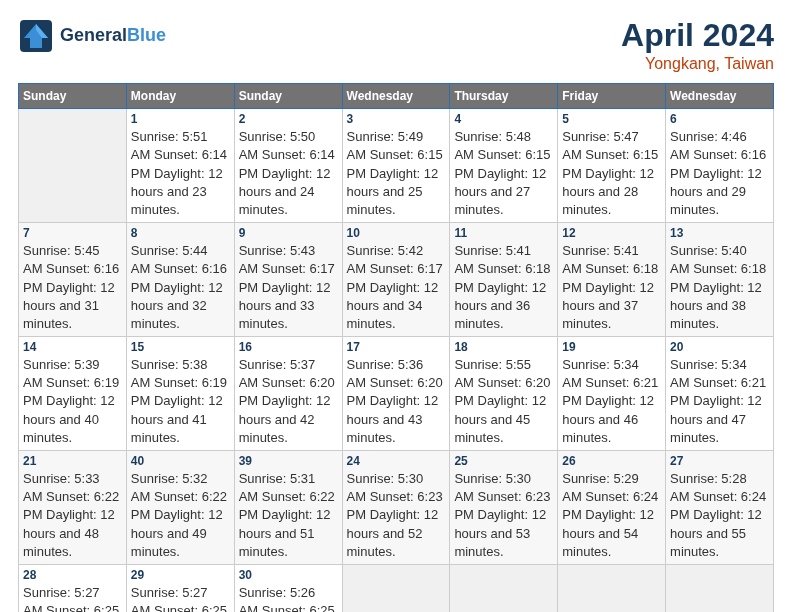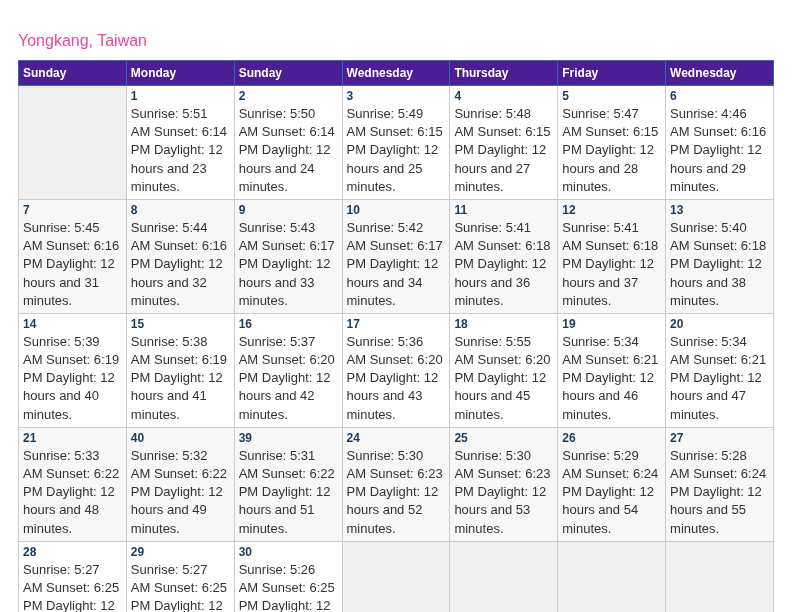--- a/index.html
+++ b/index.html
@@ -43,32 +43,32 @@
       text-align: right;
     }
     .title-main {
       font-size: 32px;
       font-weight: bold;
       color: #1a3a5c;
       line-height: 1.1;
     }
     .title-sub {
       font-size: 16px;
-      color: #ec4899;
-      margin-top: 14px;
+      color: #c2410c;
+      margin-top: 2px;
     }
     .calendar {
       flex: 1;
       border: 1px solid #ccc;
       border-collapse: collapse;
       width: 100%;
       table-layout: fixed;
     }
     .calendar th {
-      background: #4c1d95;
+      background: #737373;
       color: #fff;
       font-size: 12px;
       font-weight: bold;
       padding: 5px 4px;
       text-align: left;
       border: 1px solid #2a6db5;
     }
     .calendar td {
       vertical-align: top;
       border: 1px solid #ccc;
@@ -100,21 +100,32 @@
     }
     td.empty {
       background: #f0f0f0 !important;
     }
   </style>
 </head>
 <body>
 
 <div class="page">
   <div class="header">
+    <div class="logo">
+      <svg class="logo-icon" viewBox="0 0 36 36" xmlns="http://www.w3.org/2000/svg">
+        <rect x="2" y="2" width="32" height="32" rx="4" fill="#1a3a5c"></rect>
+        <polygon points="18,6 30,20 24,20 24,30 12,30 12,20 6,20" fill="#3a8fd6"></polygon>
+        <polygon points="18,6 30,20 24,20 18,12" fill="#5ab0f0"></polygon>
+      </svg>
+      <div>
+        <div class="logo-text"><span>General</span><span class="logo-blue">Blue</span></div>
+      </div>
+    </div>
     <div class="title-block">
+      <div class="title-main">April 2024</div>
       <div class="title-sub">Yongkang, Taiwan</div>
     </div>
   </div>
 
   <table class="calendar">
     <thead>
       <tr>
         <th>Sunday</th>
         <th>Monday</th>
         <th>Sunday</th>

